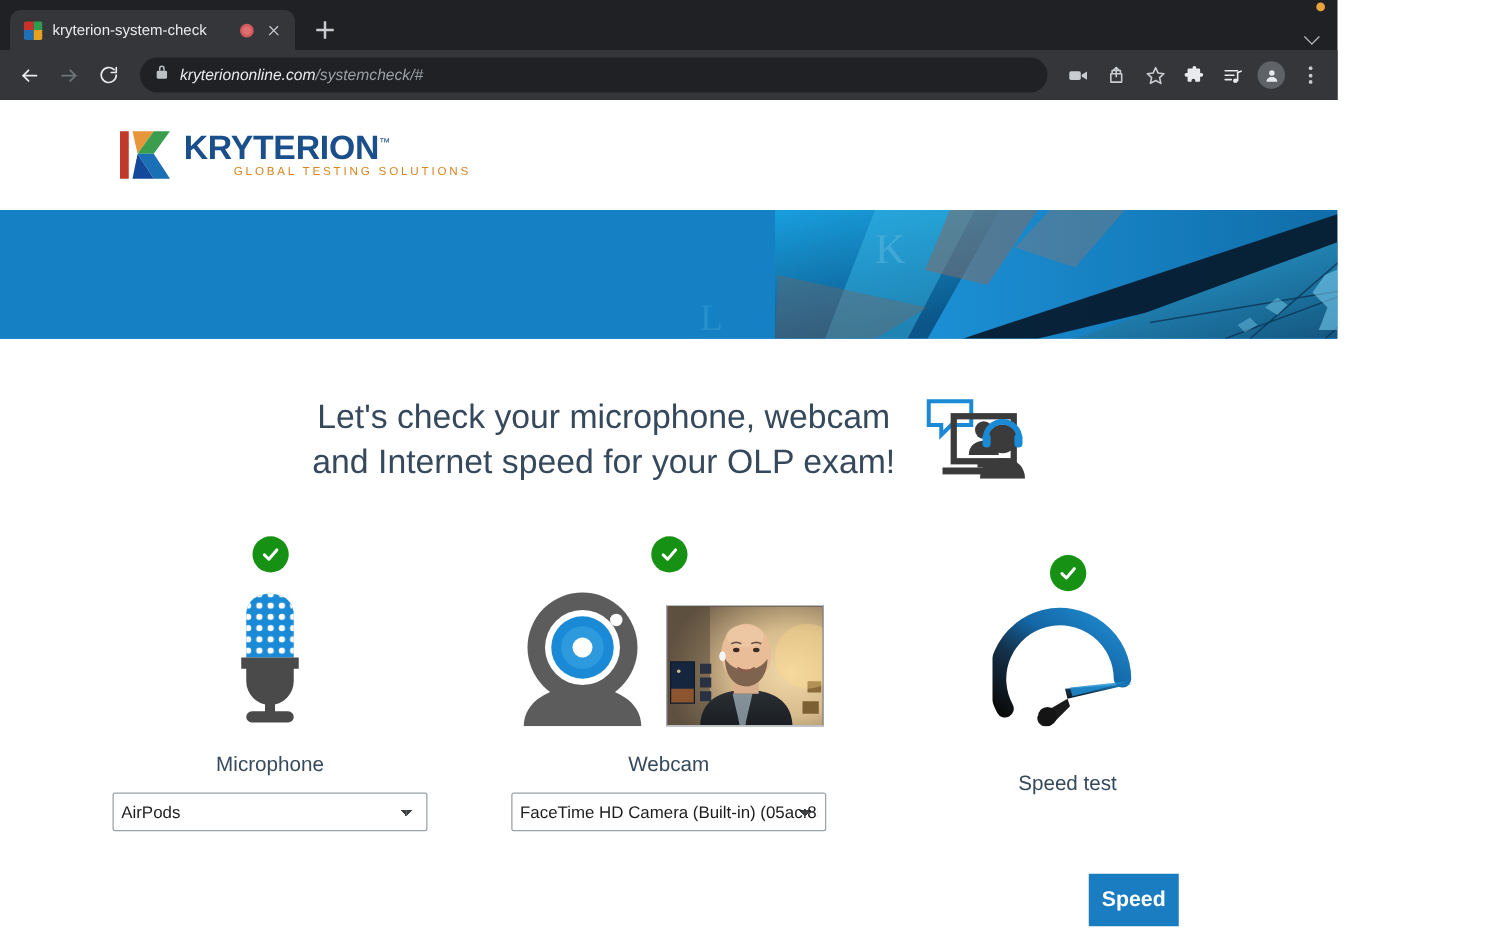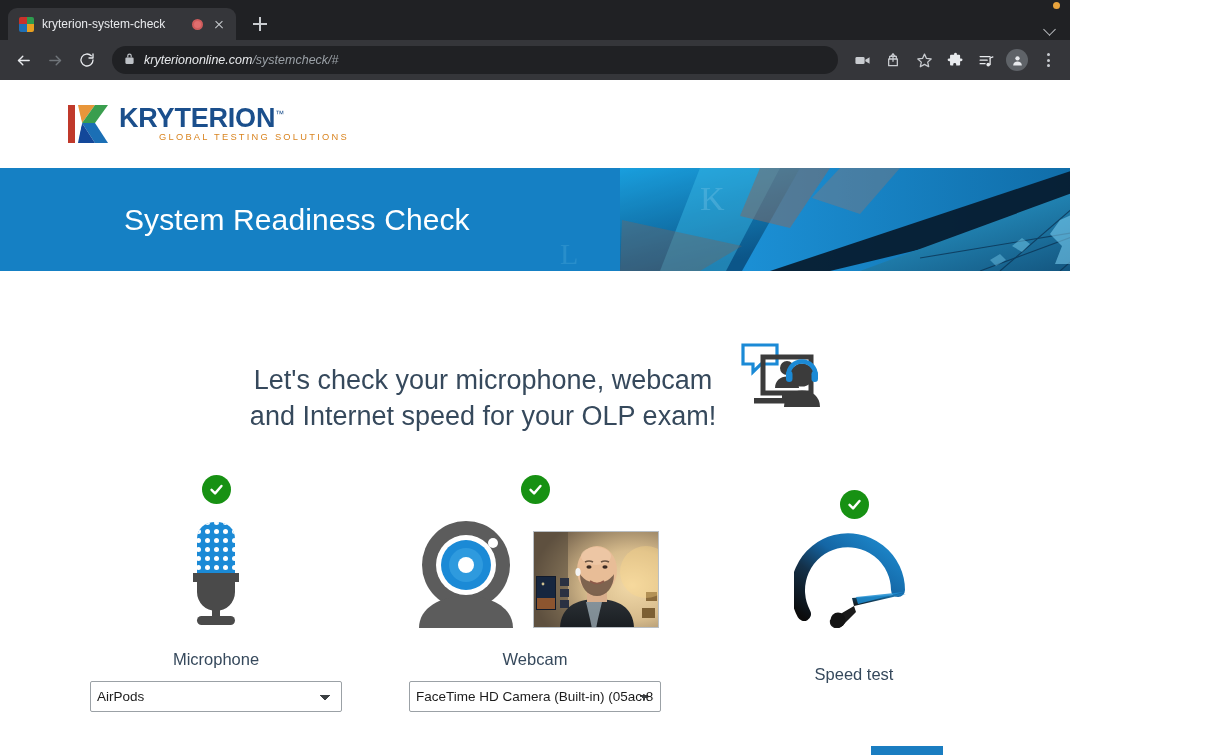--- a/index.html
+++ b/index.html
@@ -106,21 +106,21 @@
     display: flex; align-items: center; justify-content: center;
   }
   .kebab { width: 28px; height: 28px; display:flex; flex-direction: column;
     align-items: center; justify-content: center; gap: 2.5px; }
   .kebab i { width: 3px; height: 3px; border-radius: 50%; background: #c9ccd0; display:block; }
 
   
   .page { flex: 1 1 auto; background: #fff; overflow: hidden; position: relative; }
 
   .site-header {
-    height: 88px; display: flex; align-items: center; padding-left: 68px;
+    height: 88px; display: flex; align-items: center; padding-left: 96px;
     background: #fff;
   }
   .logo { display: flex; align-items: center; gap: 9px; }
   .logo-k {
     width: 42px; height: 40px; position: relative; overflow: hidden; flex: 0 0 42px;
   }
   .logo-text { display: flex; flex-direction: column; gap: 1px; }
   .logo-word {
     font-size: 27px; font-weight: bold; color: #1b4f8c;
     letter-spacing: -0.2px; line-height: 1; position: relative;
@@ -144,21 +144,21 @@
   }
 
   .content { padding-top: 44px; }
 
   .headline-row {
     display: flex; align-items: center; justify-content: center;
     gap: 22px; padding: 0 40px;
   }
   .headline {
     font-size: 27px; line-height: 1.33; color: #36495c;
-    text-align: center; font-weight: normal; max-width: 470px; margin-top: 48px;
+    text-align: center; font-weight: normal; max-width: 470px;
   }
   .headline-icon { flex: 0 0 auto; margin-top: 2px; }
 
   .checks {
     display: flex; justify-content: center; align-items: flex-start;
     margin-top: 40px; gap: 0;
   }
   .check-col {
     width: 319px; display: flex; flex-direction: column; align-items: center;
   }
@@ -386,21 +386,20 @@
             <path d="M990 92 L1000 86 L1006 92 L996 98 Z" fill="#7fd4f5" opacity="0.4"></path>
           </g>
 
           <polygon points="1186,28 1209,18 1209,34 1190,44" fill="#39d0a0" opacity="0.5"></polygon>
           <polygon points="1172,56 1200,40 1206,48 1178,66" fill="#0d2a44" opacity="0.8"></polygon>
 
           <text x="700" y="42" font-family="Liberation Serif, serif" font-size="34" fill="#7fc8ea" opacity="0.33">K</text>
           <text x="560" y="96" font-family="Liberation Serif, serif" font-size="30" fill="#5cb2dd" opacity="0.28">L</text>
         </svg>
       </div>
-      <div class="banner-title">System Readiness Check</div>
     </div>
 
     <div class="content">
 
       <div class="headline-row">
         <div class="headline">Let's check your microphone, webcam and Internet speed for your OLP exam!</div>
         <div class="headline-icon">
           <svg width="82" height="66" viewBox="0 0 82 66">
 
             <path d="M3 4h34v19H21l-8 8v-8H3z" fill="#fff" stroke="#1b8ad6" stroke-width="3.2"></path>

